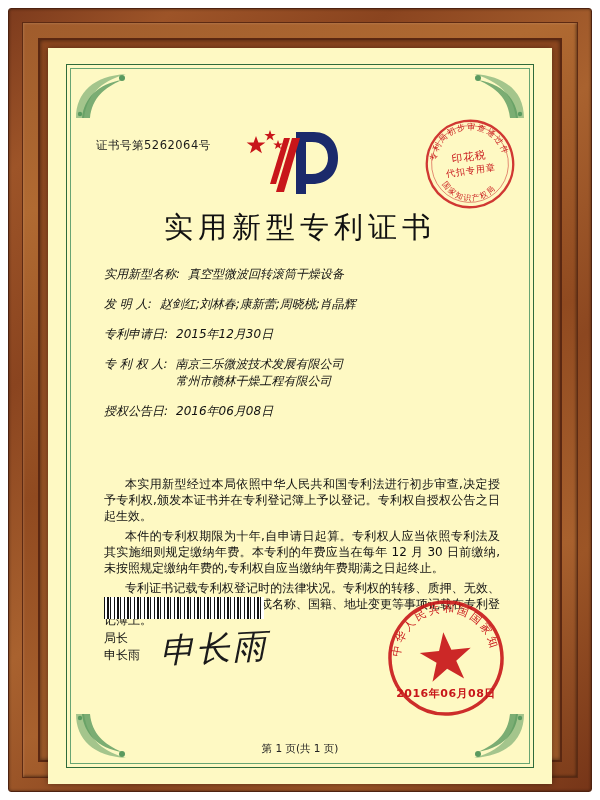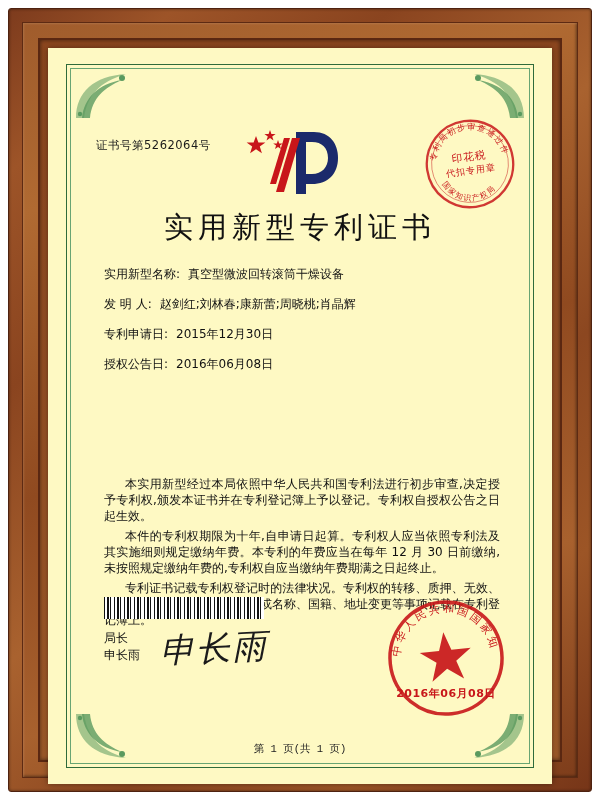--- a/index.html
+++ b/index.html
@@ -144,20 +144,21 @@
     top: 218px;
     width: 392px;
   }
   .field-row {
     display: flex;
     align-items: flex-start;
     margin-bottom: 13px;
     font-size: 12px;
     color: #111;
     line-height: 17px;
+    font-style: italic;
   }
   .field-label {
     white-space: nowrap;
     margin-right: 8px;
   }
   .field-value {
     flex: 1;
     white-space: pre-line;
   }
 
@@ -235,21 +236,20 @@
   }
 
   .page-no {
     position: absolute;
     left: 0;
     right: 0;
     bottom: 28px;
     text-align: center;
     font-size: 10.5px;
     color: #222;
-    font-family: Liberation Mono, monospace;
   }
 </style>
 </head>
 <body>
 
 <div class="frame-outer"></div>
 <div class="frame-bevel"></div>
 <div class="frame-inner-line"></div>
 
 <div class="paper">
@@ -331,20 +331,25 @@
     </div>
     <div class="field-row">
       <span class="field-label">发  明  人:</span>
       <span class="field-value">赵剑红;刘林春;康新蕾;周晓桃;肖晶辉</span>
     </div>
     <div class="field-row">
       <span class="field-label">专利申请日:</span>
       <span class="field-value">2015年12月30日</span>
     </div>
     <div class="field-row">
+      <span class="field-label">专 利 权 人:</span>
+      <span class="field-value">南京三乐微波技术发展有限公司
+常州市赣林干燥工程有限公司</span>
+    </div>
+    <div class="field-row">
       <span class="field-label">授权公告日:</span>
       <span class="field-value">2016年06月08日</span>
     </div>
   </div>
 
   <div class="body-text">
     <p>本实用新型经过本局依照中华人民共和国专利法进行初步审查,决定授予专利权,颁发本证书并在专利登记簿上予以登记。专利权自授权公告之日起生效。</p>
     <p>本件的专利权期限为十年,自申请日起算。专利权人应当依照专利法及其实施细则规定缴纳年费。本专利的年费应当在每年 12 月 30 日前缴纳,未按照规定缴纳年费的,专利权自应当缴纳年费期满之日起终止。</p>
     <p>专利证书记载专利权登记时的法律状况。专利权的转移、质押、无效、终止、恢复和专利权人的姓名或名称、国籍、地址变更等事项记载在专利登记簿上。</p>
   </div>

